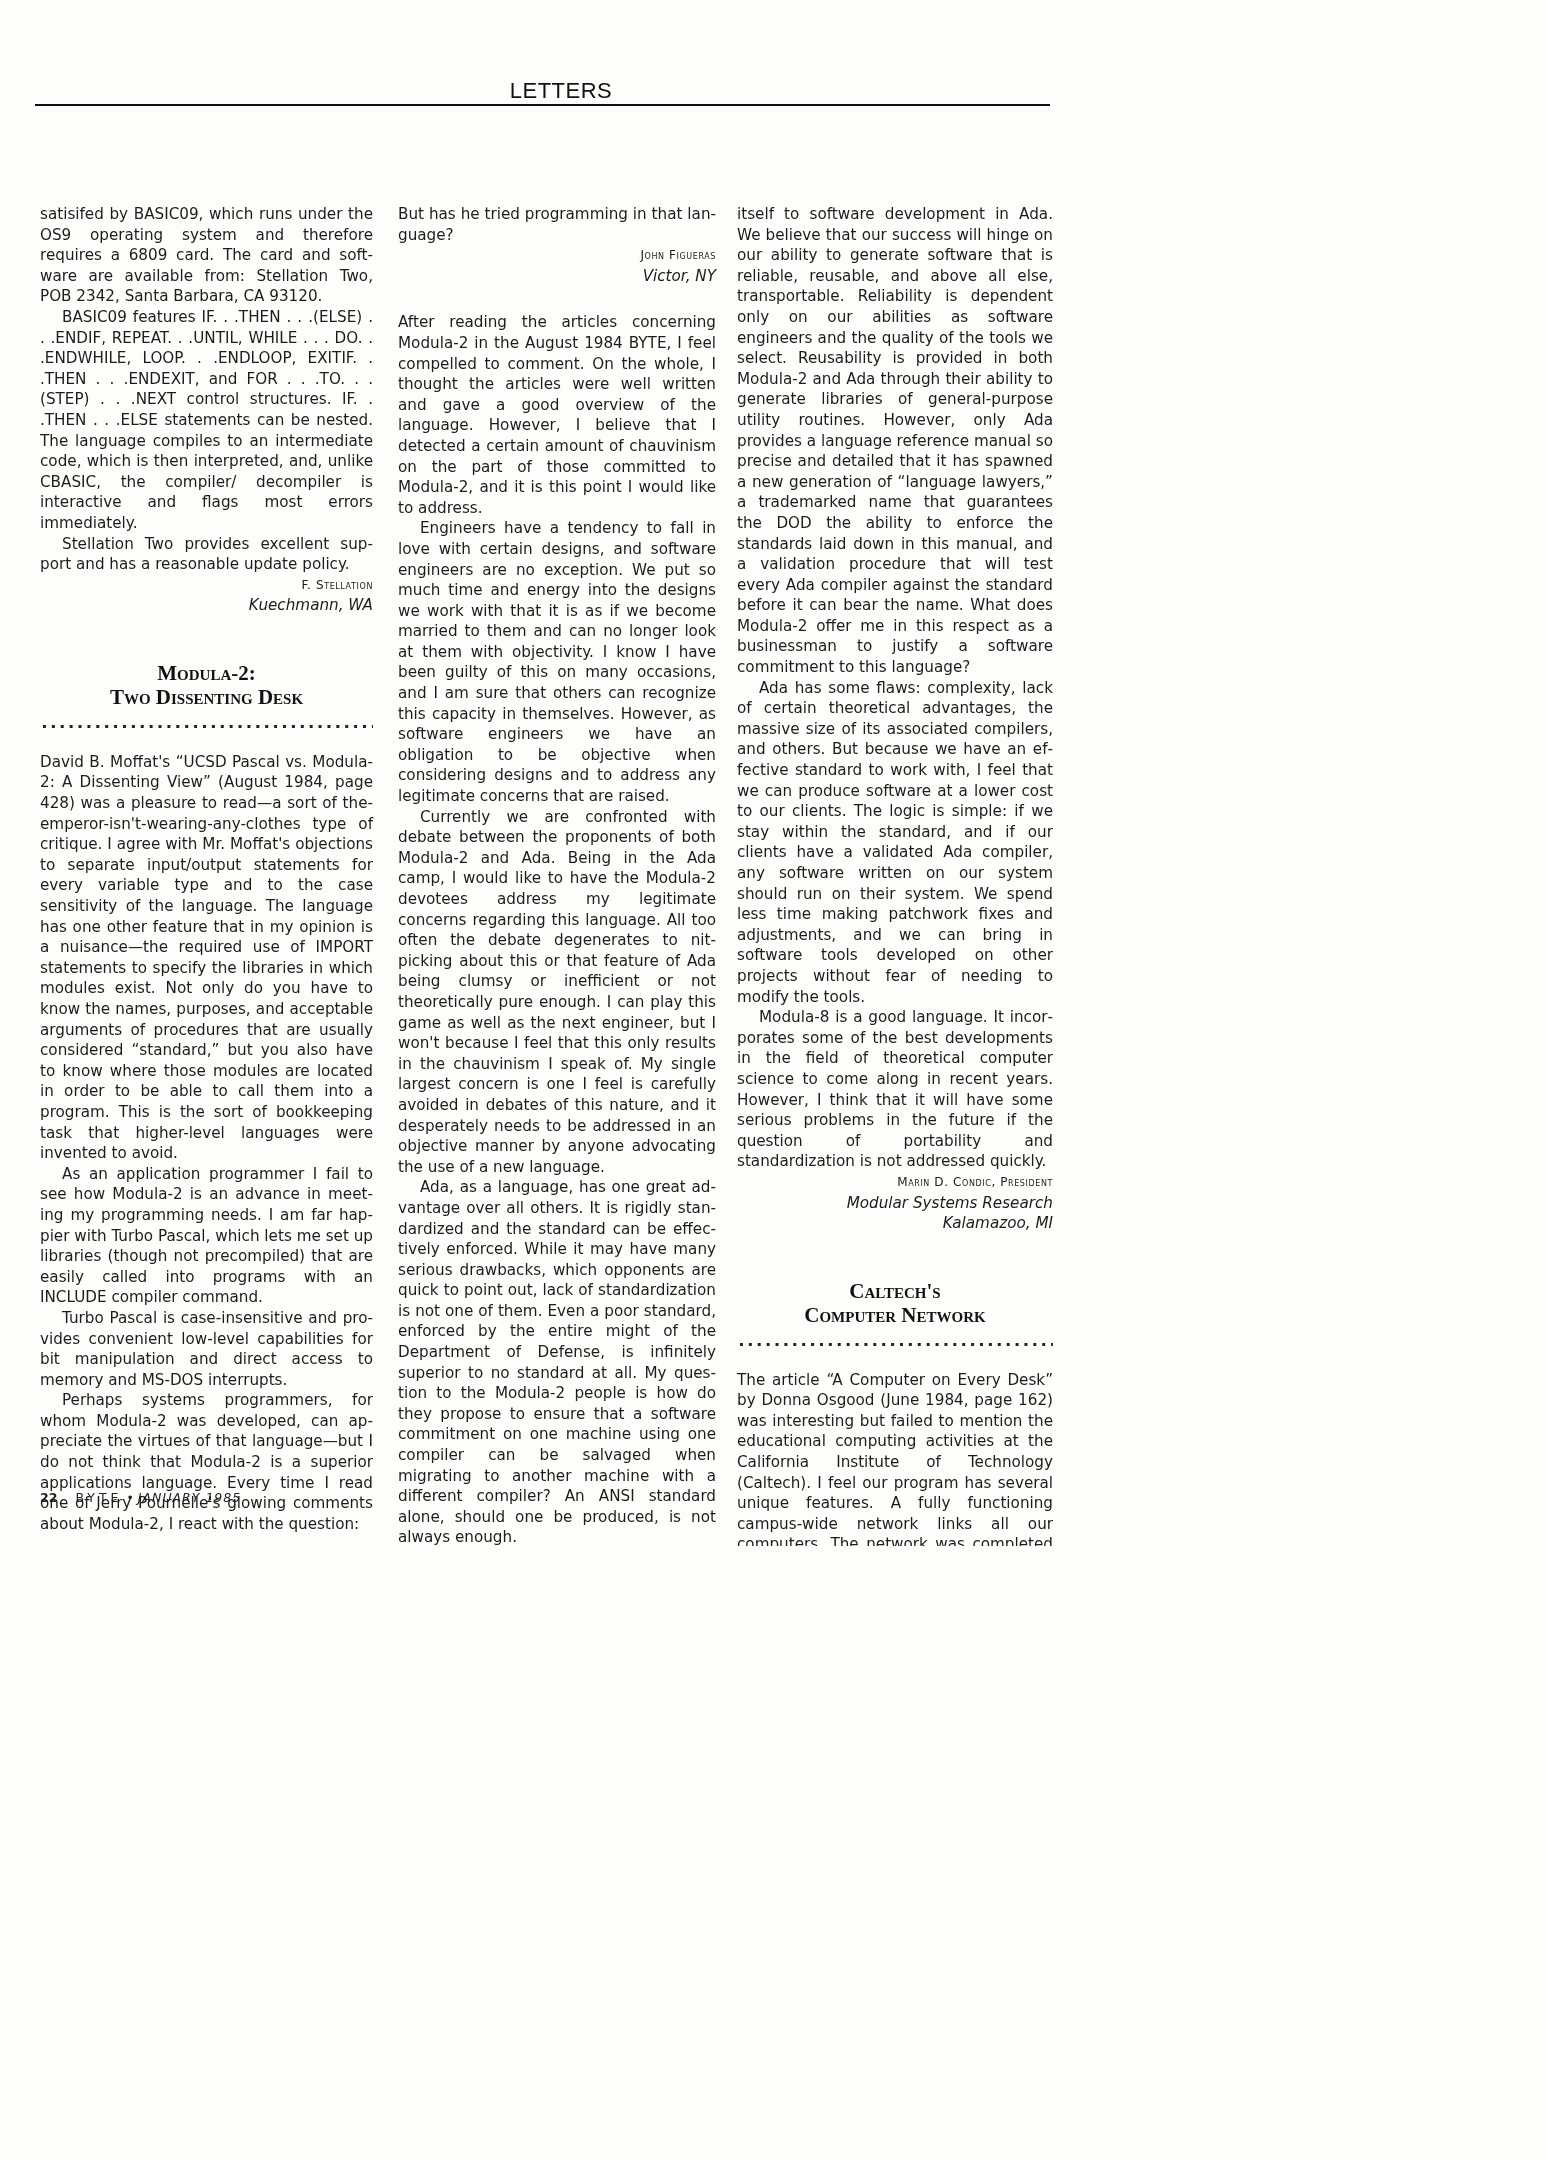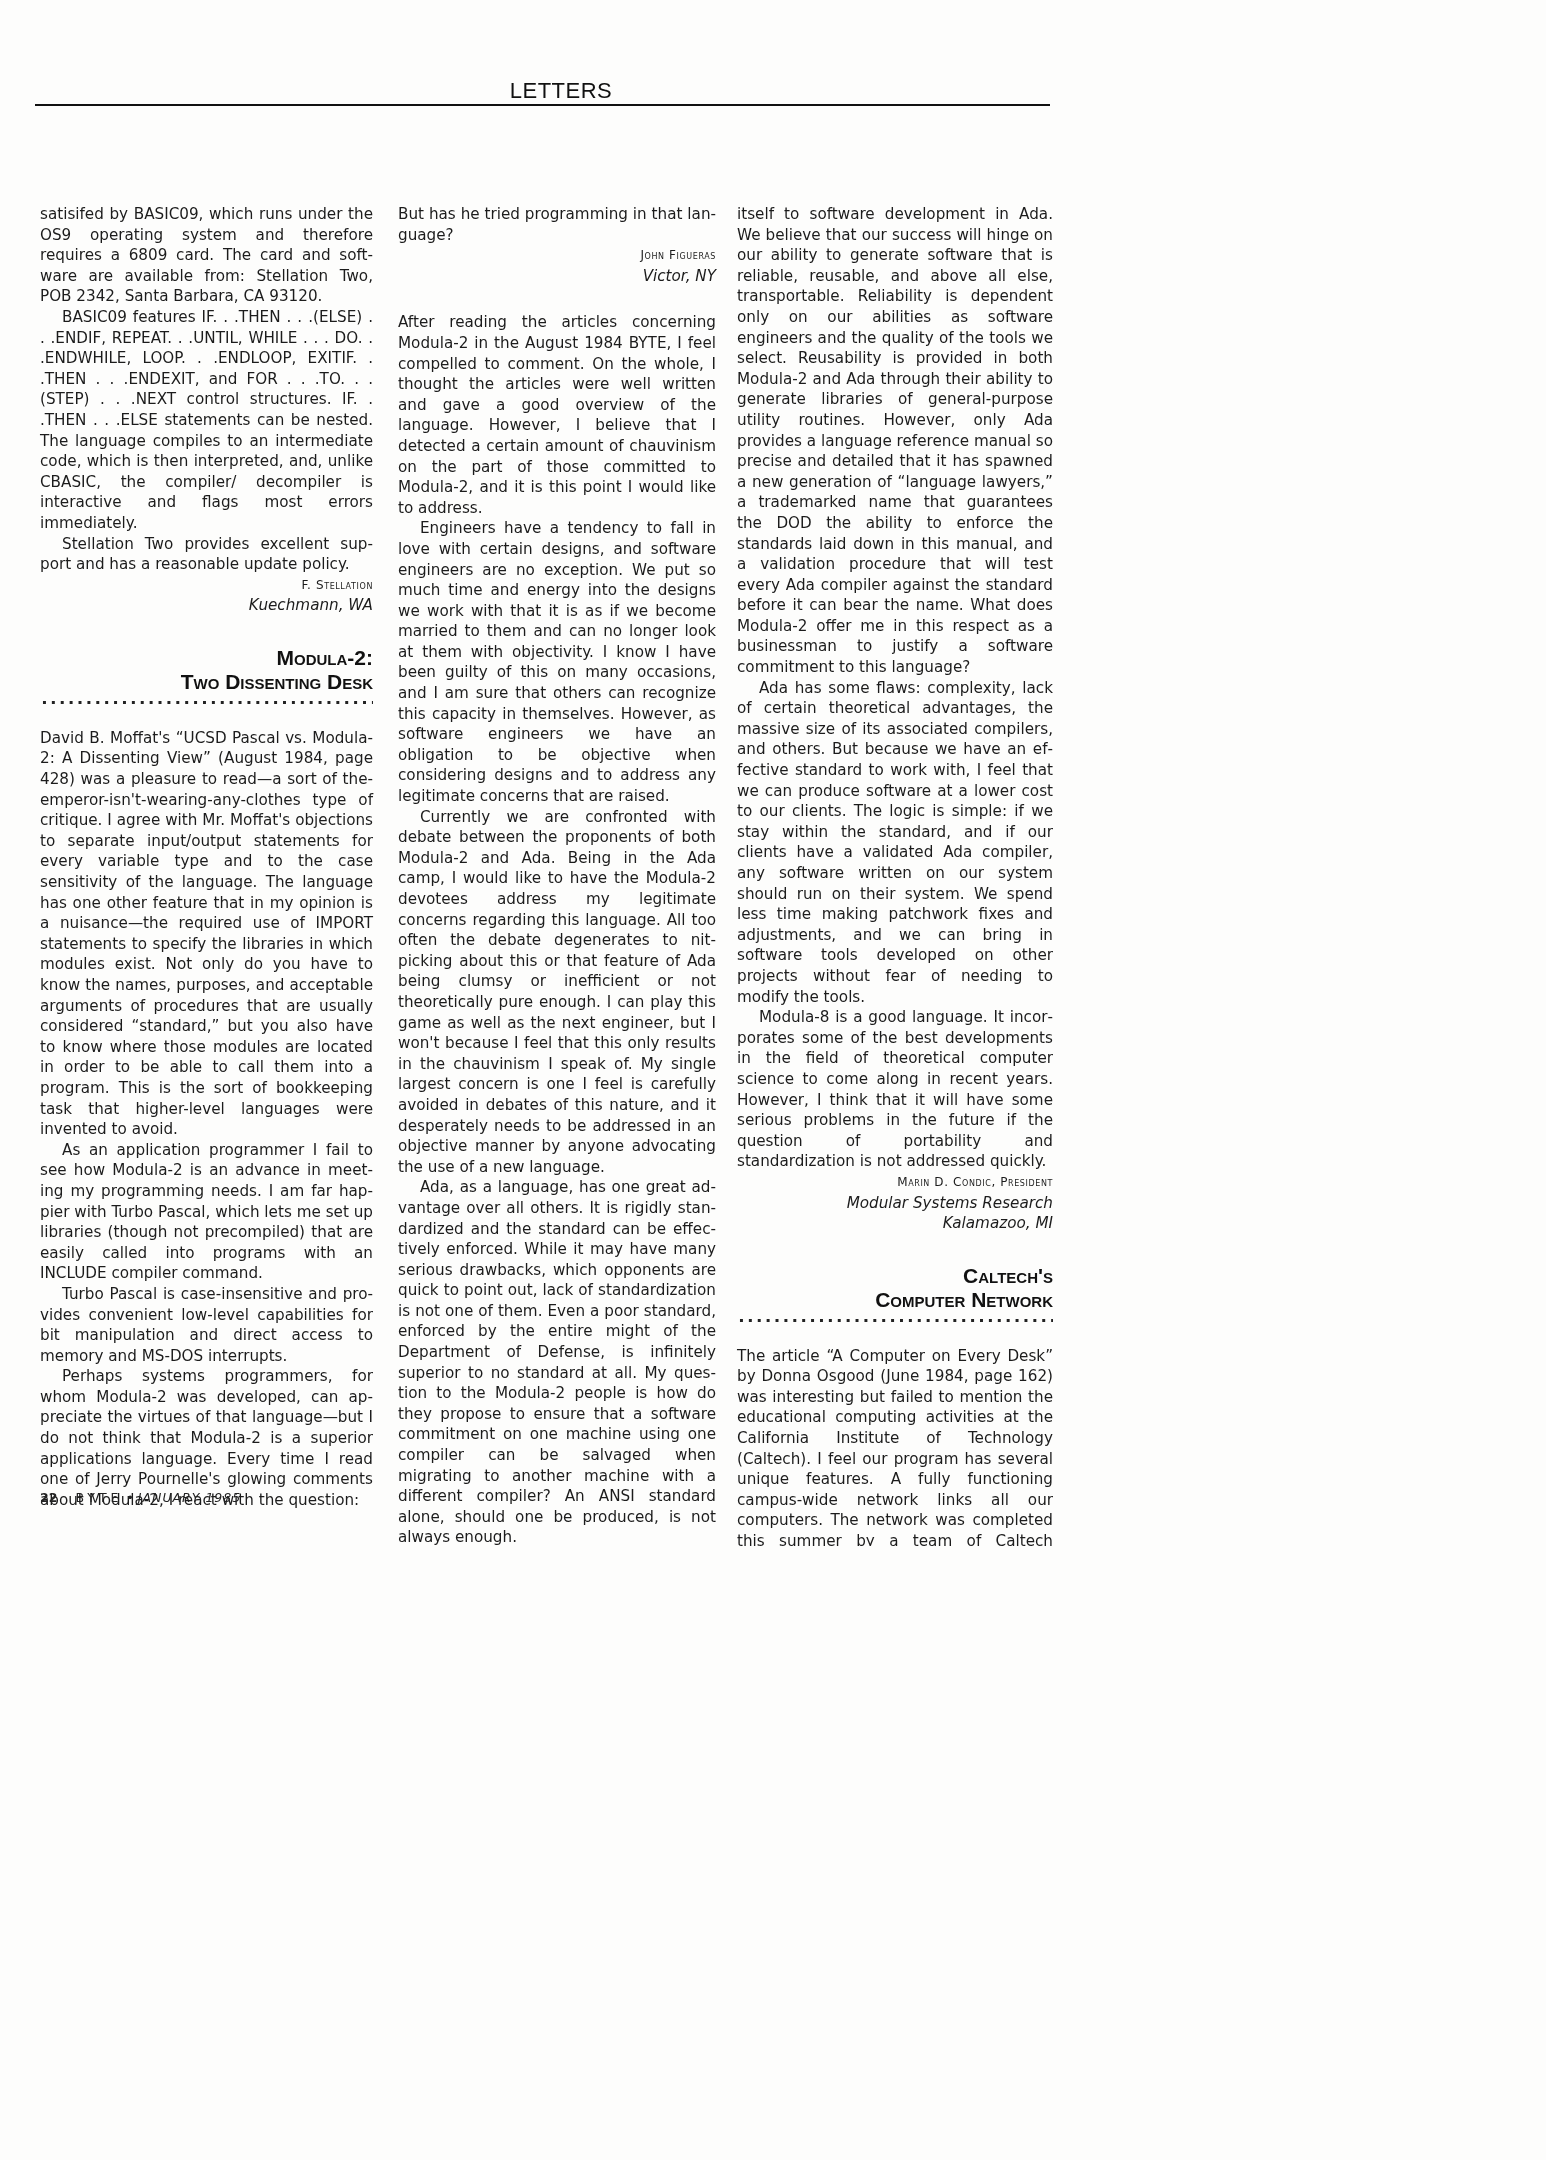--- a/index.html
+++ b/index.html
@@ -20,22 +20,22 @@
   .col1 { left: 40px; }
   .col2 { left: 398px; width: 318px; }
   .col3 { left: 737px; width: 316px; }
   .col p { margin: 0; text-indent: 22px; }
   .col p.noindent { text-indent: 0; }
   .sig { text-align: right; margin: 0; }
   .sig-name { font-variant: small-caps; letter-spacing: 0.6px; font-size: 12px; }
   .sig-place { font-style: italic; }
   .spacer { height: 30px; }
   .heading {
-    font-family: Liberation Sans, sans-serif; font-weight: bold; font-variant: small-caps;
-    font-size: 21px; line-height: 24px; color: #111; margin: 0; text-align: right;
+    font-family: Liberation Serif, serif; font-weight: bold; font-variant: small-caps;
+    font-size: 21px; line-height: 24px; color: #111; margin: 15px; text-align: center;
   }
   .dots {
     margin: 6px 0 22px 0; height: 6px; overflow: hidden; white-space: nowrap;
     font-size: 14px; line-height: 6px; letter-spacing: 1.3px; color: #222; font-family: "DejaVu Sans", sans-serif;
   }
   .dotrow {
     display: block; height: 5px;
     background-image: radial-gradient(circle, #222 1.6px, transparent 1.8px);
     background-size: 8.9px 5px; background-repeat: repeat-x;
   }

